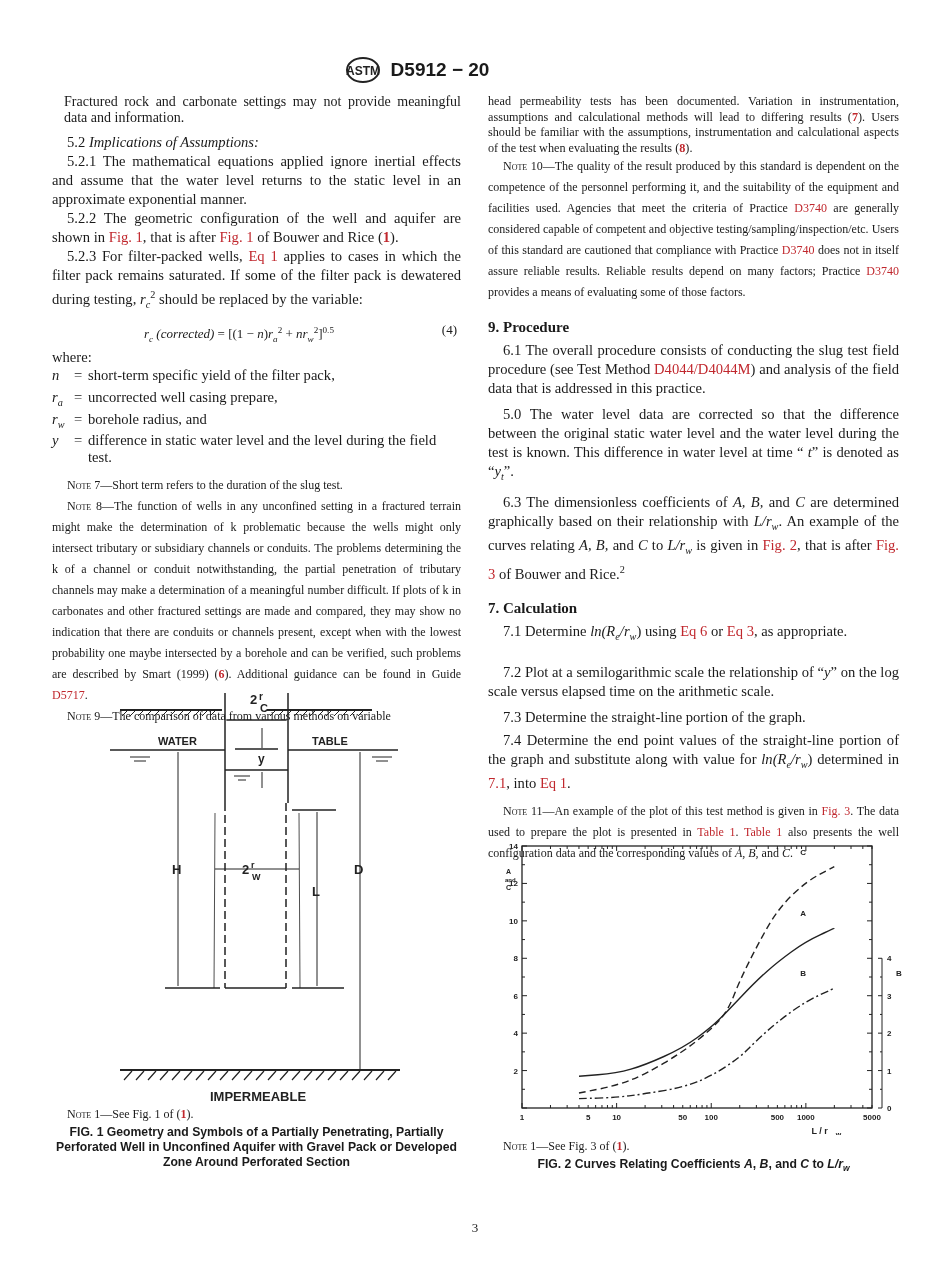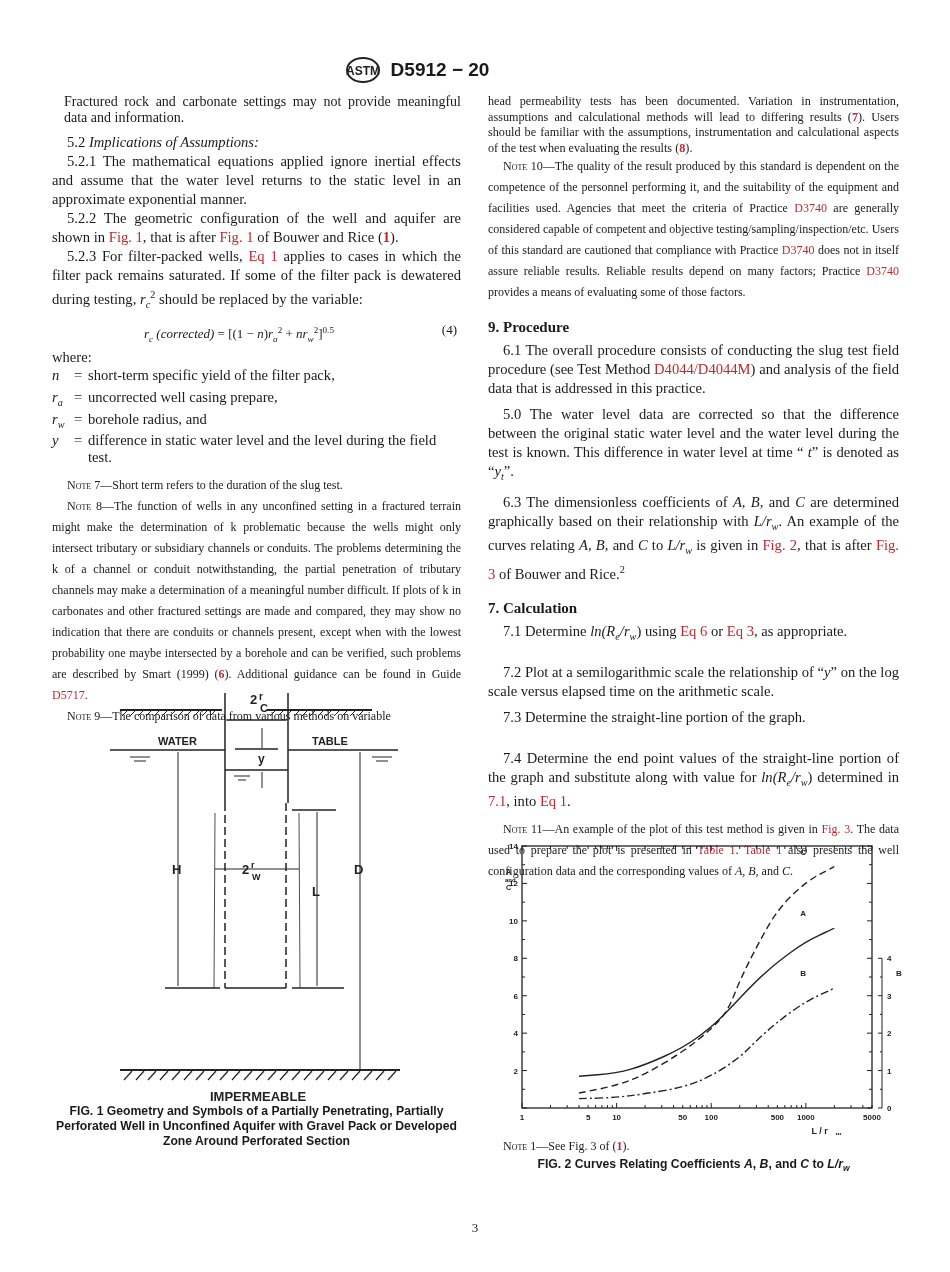--- a/index.html
+++ b/index.html
@@ -146,37 +146,38 @@
     <text x="244" y="186" font-size="13">D</text>
     <text x="202" y="208" font-size="13">L</text>
     <text x="132" y="186" font-size="13">2</text>
     <text x="141" y="180" font-size="9">r</text>
     <text x="142" y="192" font-size="9">W</text>
     <text x="100" y="413" font-size="13">IMPERMEABLE</text>
   </g>
 </svg>
 
 <div style="position:absolute; left:52px; top:1104px; width:409px;">
+  <p class="note"><span class="sc">Note</span><span> 1—See Fig. 1 of (</span><a class="ref">1</a><span>).</span></p>
   <p class="caption">FIG. 1 Geometry and Symbols of a Partially Penetrating, Partially Perforated Well in Unconfined Aquifer with Gravel Pack or Developed Zone Around Perforated Section</p>
 </div>
 
 <div class="col col-right">
   <p class="small" style="font-size:12.2px;line-height:15.5px;"><span>head permeability tests has been documented. Variation in instrumentation, assumptions and calculational methods will lead to differing results (</span><a class="ref">7</a><span>). Users should be familiar with the assumptions, instrumentation and calculational aspects of the test when evaluating the results (</span><a class="ref">8</a><span>).</span></p>
   <p class="note"><span class="sc">Note</span><span> 10—The quality of the result produced by this standard is dependent on the competence of the personnel performing it, and the suitability of the equipment and facilities used. Agencies that meet the criteria of Practice </span><a>D3740</a><span> are generally considered capable of competent and objective testing/sampling/inspection/etc. Users of this standard are cautioned that compliance with Practice </span><a>D3740</a><span> does not in itself assure reliable results. Reliable results depend on many factors; Practice </span><a>D3740</a><span> provides a means of evaluating some of those factors.</span></p>
 
   <h2 style="margin-top:14px;">9. Procedure</h2>
   <p class="body ind" style="margin-top:4px;"><span>6.1 The overall procedure consists of conducting the slug test field procedure (see Test Method </span><a>D4044/D4044M</a><span>) and analysis of the field data that is addressed in this practice.</span></p>
   <p class="body ind" style="margin-top:7px;"><span>5.0 The water level data are corrected so that the difference between the original static water level and the water level during the test is known. This difference in water level at time “ </span><i>t</i><span>” is denoted as “</span><i>y</i><sub><i>t</i></sub><span>”.</span></p>
   <p class="body ind" style="margin-top:7px;"><span>6.3 The dimensionless coefficients of </span><i>A, B,</i><span> and </span><i>C</i><span> are determined graphically based on their relationship with </span><i>L/r</i><sub><i>w</i></sub><span>. An example of the curves relating </span><i>A, B,</i><span> and </span><i>C</i><span> to </span><i>L/r</i><sub><i>w</i></sub><span> is given in </span><a>Fig. 2</a><span>, that is after </span><a>Fig. 3</a><span> of Bouwer and Rice.</span><sup>2</sup></p>
 
   <h2 style="margin-top:14px;">7. Calculation</h2>
   <p class="body ind" style="margin-top:4px;"><span>7.1 Determine </span><i>ln(R</i><sub><i>e</i></sub><i>/r</i><sub><i>w</i></sub><span>)</span><span> using </span><a>Eq 6</a><span> or </span><a>Eq 3</a><span>, as appropriate.</span></p>
   <p class="body ind" style="margin-top:18px;"><span>7.2 Plot at a semilogarithmic scale the relationship of “</span><i>y</i><span>” on the log scale versus elapsed time on the arithmetic scale.</span></p>
   <p class="body ind" style="margin-top:7px;">7.3 Determine the straight-line portion of the graph.</p>
-  <p class="body ind" style="margin-top:22px;"><span>7.4 Determine the end point values of the straight-line portion of the graph and substitute along with value for </span><i>ln(R</i><sub><i>e</i></sub><i>/r</i><sub><i>w</i></sub><span>)</span><span> determined in </span><a>7.1</a><span>, into </span><a>Eq 1</a><span>.</span></p>
+  <p class="body ind" style="margin-top:4px;"><span>7.4 Determine the end point values of the straight-line portion of the graph and substitute along with value for </span><i>ln(R</i><sub><i>e</i></sub><i>/r</i><sub><i>w</i></sub><span>)</span><span> determined in </span><a>7.1</a><span>, into </span><a>Eq 1</a><span>.</span></p>
   <p class="note" style="margin-top:8px;"><span class="sc">Note</span><span> 11—An example of the plot of this test method is given in </span><a>Fig. 3</a><span>. The data used to prepare the plot is presented in </span><a>Table 1</a><span>. </span><a>Table 1</a><span> also presents the well configuration data and the corresponding values of </span><i>A, B,</i><span> and </span><i>C</i><span>.</span></p>
 </div>
 
 <svg class="fig2" id="fig2" viewBox="0 0 400 300">
   <g id="fig2-axes" stroke="#222" fill="none">
       <rect x="17" y="11" width="350" height="262" stroke-width="1.3"></rect>
       <line x1="17" y1="273" x2="22" y2="273" stroke-width="1"></line>
       <line x1="367" y1="273" x2="362" y2="273" stroke-width="1"></line>
       <line x1="17" y1="254.28571428571428" x2="20" y2="254.28571428571428" stroke-width="1"></line>
       <line x1="367" y1="254.28571428571428" x2="364" y2="254.28571428571428" stroke-width="1"></line>

